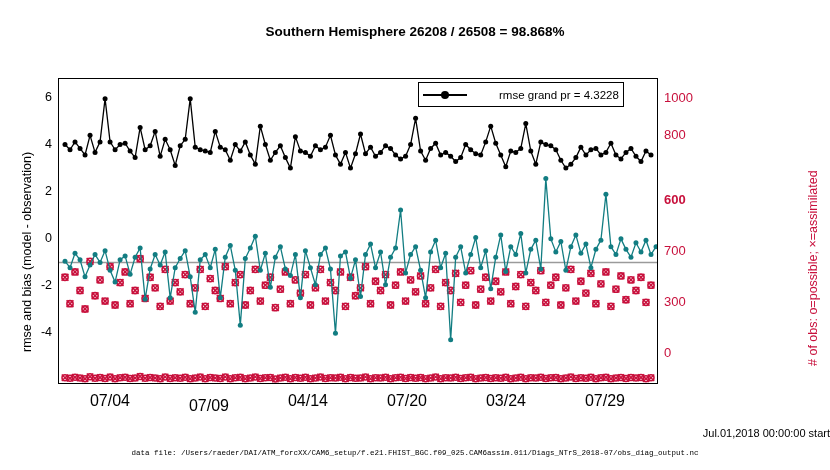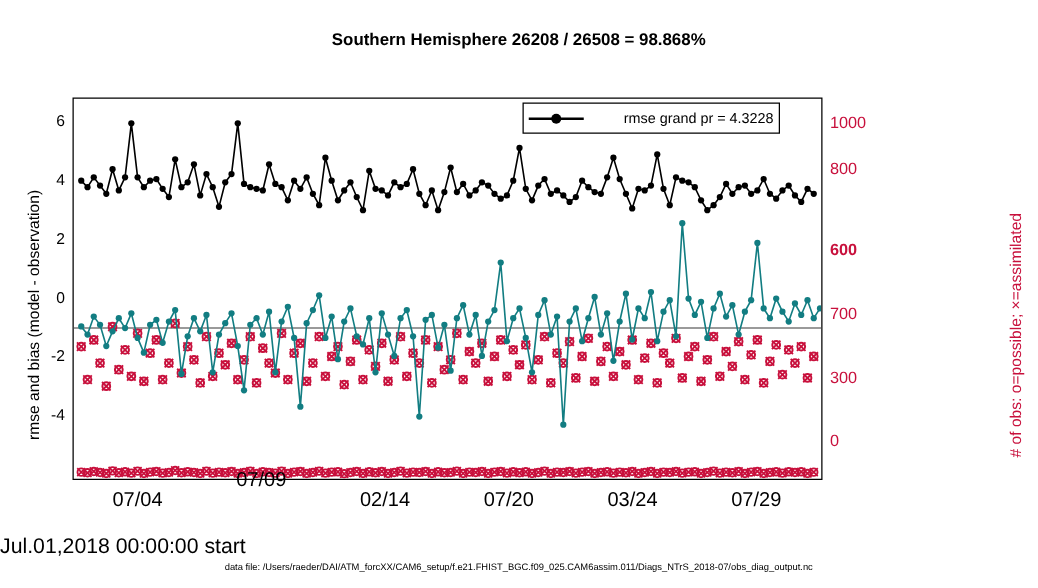--- a/index.html
+++ b/index.html
@@ -88,22 +88,22 @@
     position: absolute;
     font-size: 16px;
     color: #000000;
     text-align: center;
     white-space: nowrap;
   }
   .xlabel {
     position: absolute;
     width: 830px;
     left: 0;
-    text-align: left;
-    font-size: 17px;
+    text-align: right;
+    font-size: 11px;
     color: #000000;
   }
   .datafile {
     position: absolute;
     width: 830px;
     left: 0;
     text-align: center;
     font-size: 7.5px;
     color: #000000;
     white-space: nowrap;
@@ -1597,28 +1597,28 @@
           <circle cx="571.965811965812" cy="69.44827586206895" r="2.5" fill="#000000"></circle>
           <circle cx="576.974358974359" cy="77.31034482758622" r="2.5" fill="#000000"></circle>
           <circle cx="581.982905982906" cy="82.55172413793105" r="2.5" fill="#000000"></circle>
           <circle cx="586.991452991453" cy="72.0689655172414" r="2.5" fill="#000000"></circle>
           <circle cx="592" cy="76" r="2.5" fill="#000000"></circle>
         </svg>
     </div>
   </div>
 
   <div class="xtick" style="left:75px; top:392px; width:70px;">07/04</div>
-  <div class="xtick" style="left:174px; top:376px; width:70px;">07/09</div>
-  <div class="xtick" style="left:273px; top:392px; width:70px;">02/14</div>
+  <div class="xtick" style="left:174px; top:397px; width:70px;">07/09</div>
+  <div class="xtick" style="left:273px; top:392px; width:70px;">04/14</div>
   <div class="xtick" style="left:372px; top:392px; width:70px;">07/20</div>
   <div class="xtick" style="left:471px; top:392px; width:70px;">03/24</div>
   <div class="xtick" style="left:570px; top:392px; width:70px;">07/29</div>
 
   <div class="xlabel" style="top:427px;">Jul.01,2018 00:00:00 start</div>
-  <div class="datafile" style="top:449px;">data file: /Users/raeder/DAI/ATM_forcXX/CAM6_setup/f.e21.FHIST_BGC.f09_025.CAM6assim.011/Diags_NTrS_2018-07/obs_diag_output.nc</div>
+  <div class="datafile" style="top:449px;font-family:Liberation Mono, monospace;">data file: /Users/raeder/DAI/ATM_forcXX/CAM6_setup/f.e21.FHIST_BGC.f09_025.CAM6assim.011/Diags_NTrS_2018-07/obs_diag_output.nc</div>
 
   <div id="legend">
     <div class="legend-row">
       <span class="legend-sample">
         <span class="legend-line" id="legend-line-0" style="background: rgb(0, 0, 0);"></span>
         <span class="legend-dot" id="legend-dot-0" style="background: rgb(0, 0, 0);"></span>
       </span>
       <span class="legend-text" id="legend-text-0" style="color: rgb(0, 0, 0); margin-left: 28px;">rmse grand pr = 4.3228</span>
     </div>
   </div>

